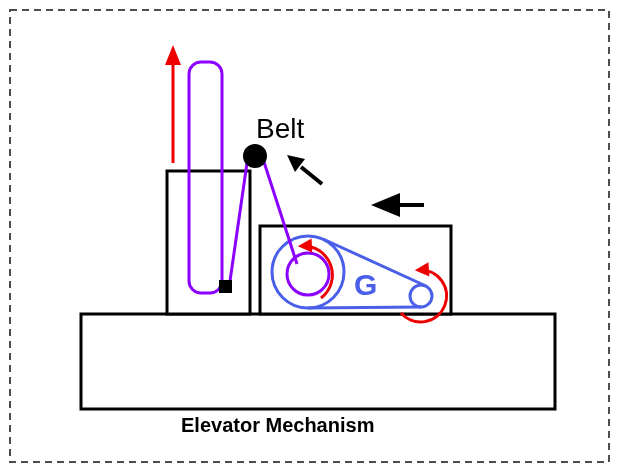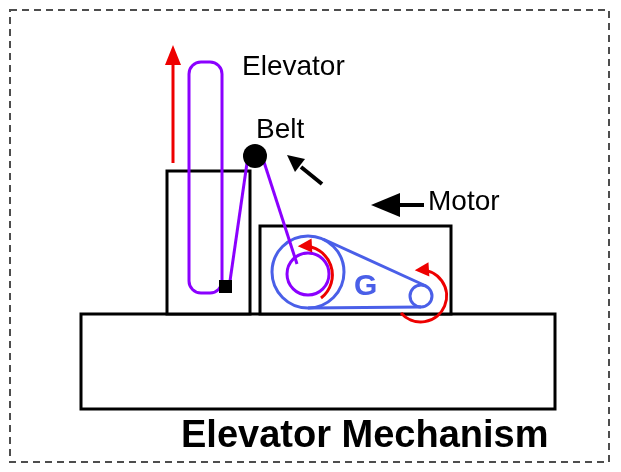--- a/index.html
+++ b/index.html
@@ -21,21 +21,21 @@
   #drawing{position:absolute;left:0;top:0;}
   .lbl{
     position:absolute;
     color:var(--outline-black);
     font-size:28px;
     line-height:1.1;
     white-space:nowrap;
     user-select:none;
   }
   .lbl-title{
-    font-size:38px;
+    font-size:20px;
     font-weight:bold;
   }
   .lbl-g{
     font-size:30px;
     font-weight:bold;
     color:var(--gear-blue);
   }
   .stroke-black{stroke:var(--outline-black);fill:#fff;stroke-width:3;}
   .stroke-purple{stroke:var(--belt-purple);fill:none;stroke-width:3;}
   .stroke-blue{stroke:var(--gear-blue);fill:none;stroke-width:3;}
@@ -81,23 +81,21 @@
     <line class="stroke-red" x1="173" y1="163" x2="173" y2="63"></line>
     <polygon class="fill-red" points="173,45 165,65 181,65"></polygon>
 
     <line stroke="#000" stroke-width="4" x1="322" y1="184" x2="301" y2="167"></line>
     <polygon class="fill-black" points="287,155 305,159 295,172"></polygon>
 
     <line stroke="#000" stroke-width="4" x1="397" y1="205" x2="424" y2="205"></line>
     <polygon class="fill-black" points="371,205 400,193 400,217"></polygon>
   </svg>
 
-  <div class="lbl" style="left:242px;top:51px;">Elevator</div>
 
   <div class="lbl" style="left:256px;top:114px;text-align:center;">Belt</div>
 
 
-  <div class="lbl" style="left:428px;top:186px;">Motor</div>
 
   <div class="lbl lbl-g" style="left:354px;top:268px;">G</div>
 
   <div class="lbl lbl-title" style="left:181px;top:414px;">Elevator Mechanism</div>
 </div>
 
 </body></html>

